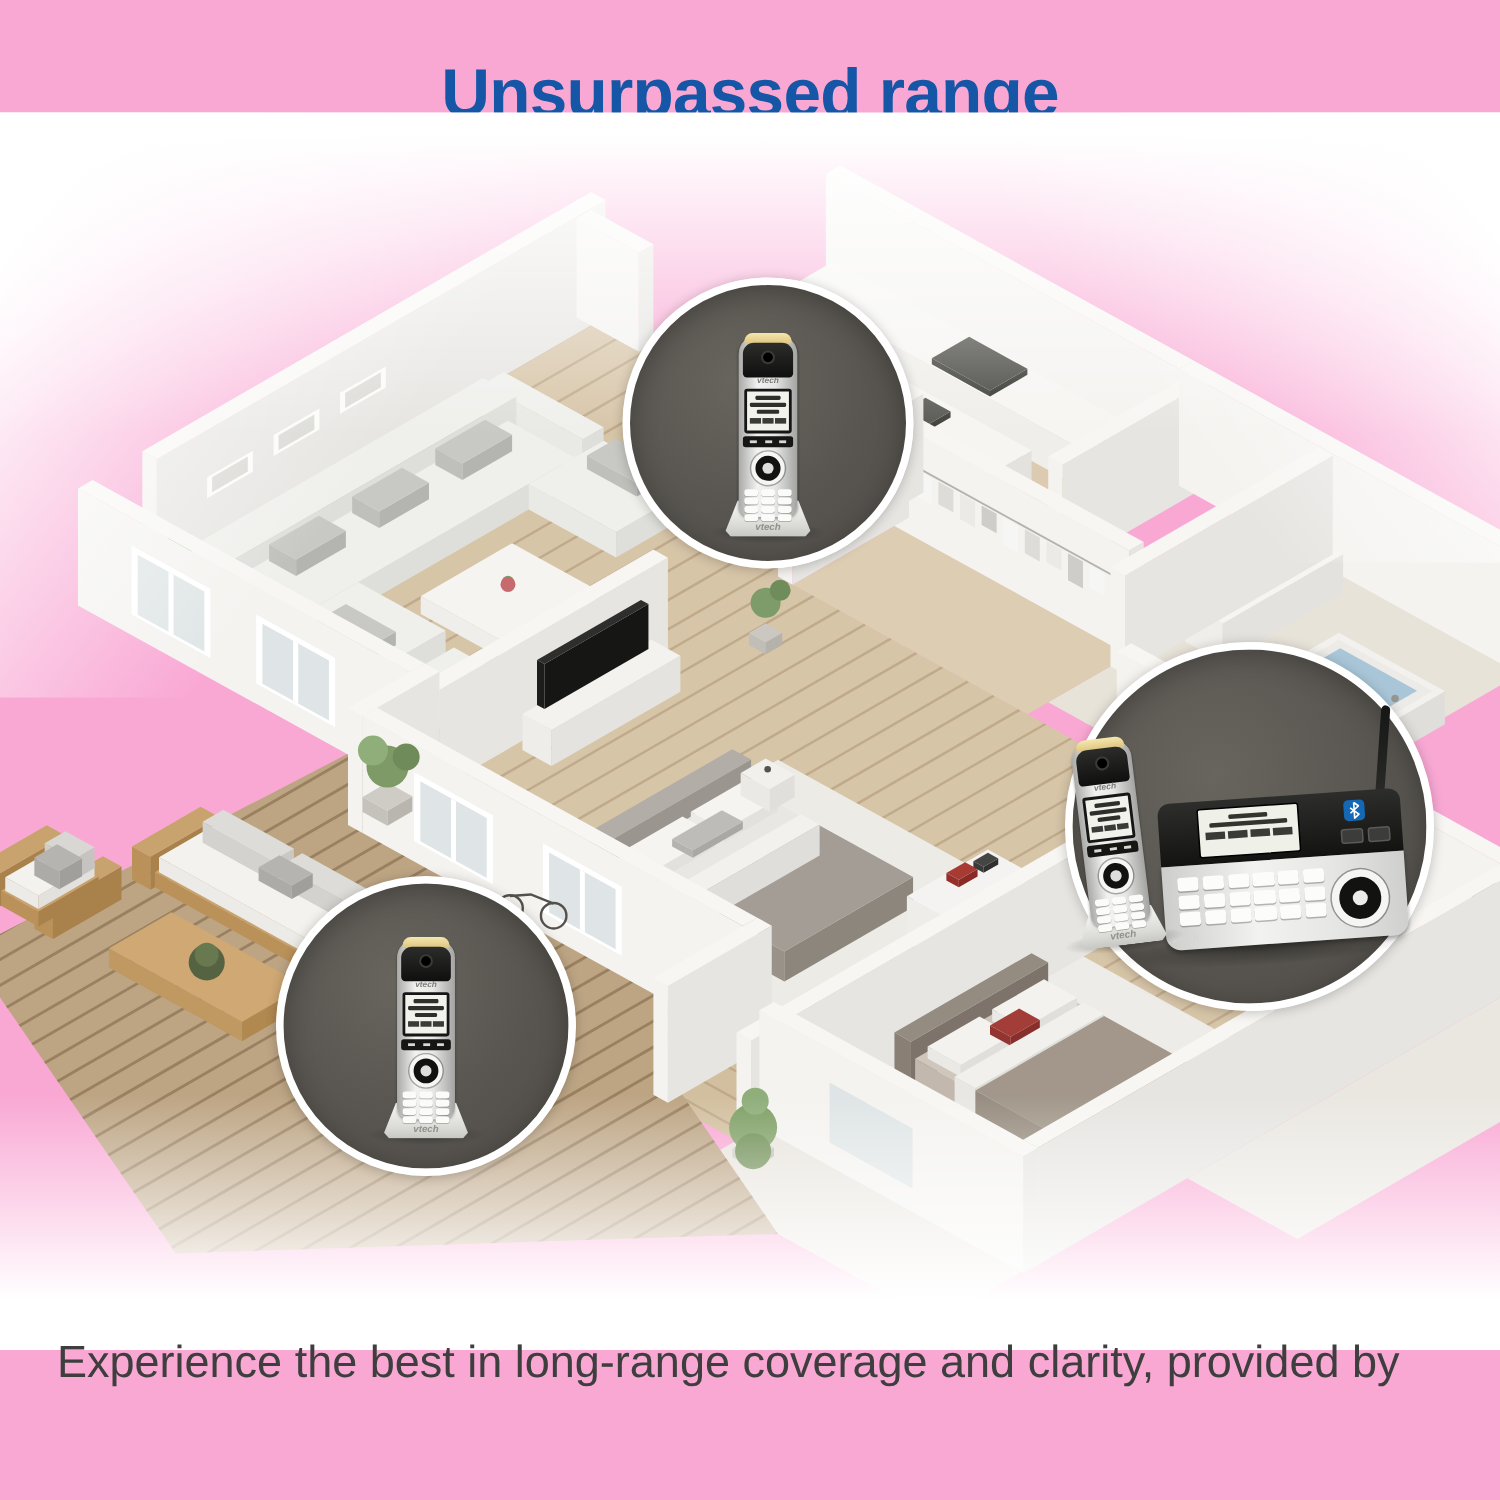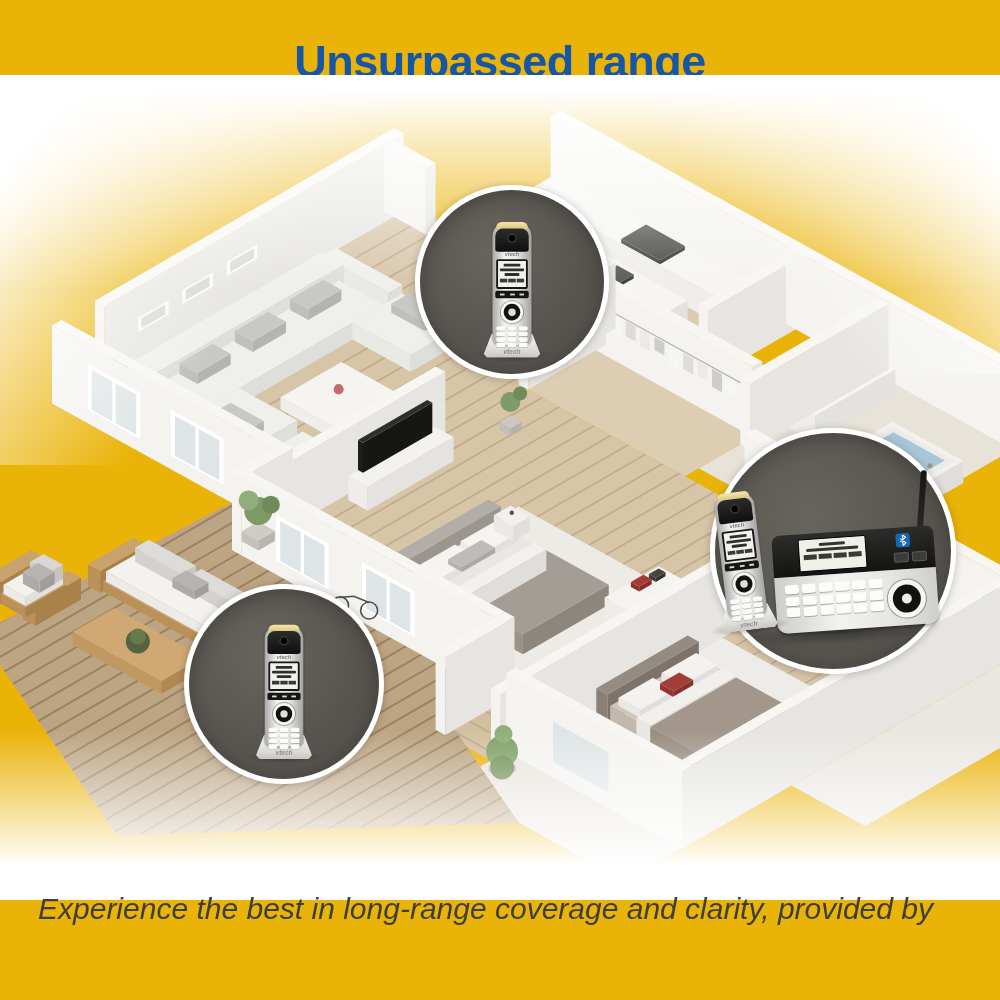--- a/index.html
+++ b/index.html
@@ -1,21 +1,21 @@
 <!DOCTYPE html>
 <html><head>
 <meta charset="utf-8">
 <style>
   html,body{margin:0;padding:0;background:#fff;}
-  #stage{position:relative;width:1000px;height:1000px;background:#eab308;overflow:hidden;
+  #stage{position:relative;width:1000px;height:1000px;background:#f9a8d4;overflow:hidden;
          font-family:"Liberation Sans",sans-serif;}
   
   #title{position:absolute;top:36px;left:0;width:1000px;text-align:center;
          font-size:45px;font-weight:bold;letter-spacing:-0.5px;color:#1557a6;margin:0;}
-  #caption{position:absolute;left:38px;right:30px;top:889px;font-style:italic;
+  #caption{position:absolute;left:38px;right:30px;top:889px;
            font-size:30px;line-height:39px;color:#3e3e3e;}
   
   #plan{position:absolute;left:0;top:0;}
   .fade{position:absolute;pointer-events:none;}
   #fade-top{left:0;top:75px;width:1000px;height:215px;
     background:linear-gradient(180deg,#fff 7%,rgba(255,255,255,0) 100%);}
   #fade-topleft{left:0;top:75px;width:480px;height:390px;
     background:linear-gradient(128deg,#fff 10%,rgba(255,255,255,0) 55%);}
   #fade-topright{right:0;top:75px;width:420px;height:300px;
     background:linear-gradient(232deg,#fff 10%,rgba(255,255,255,0) 58%);}

